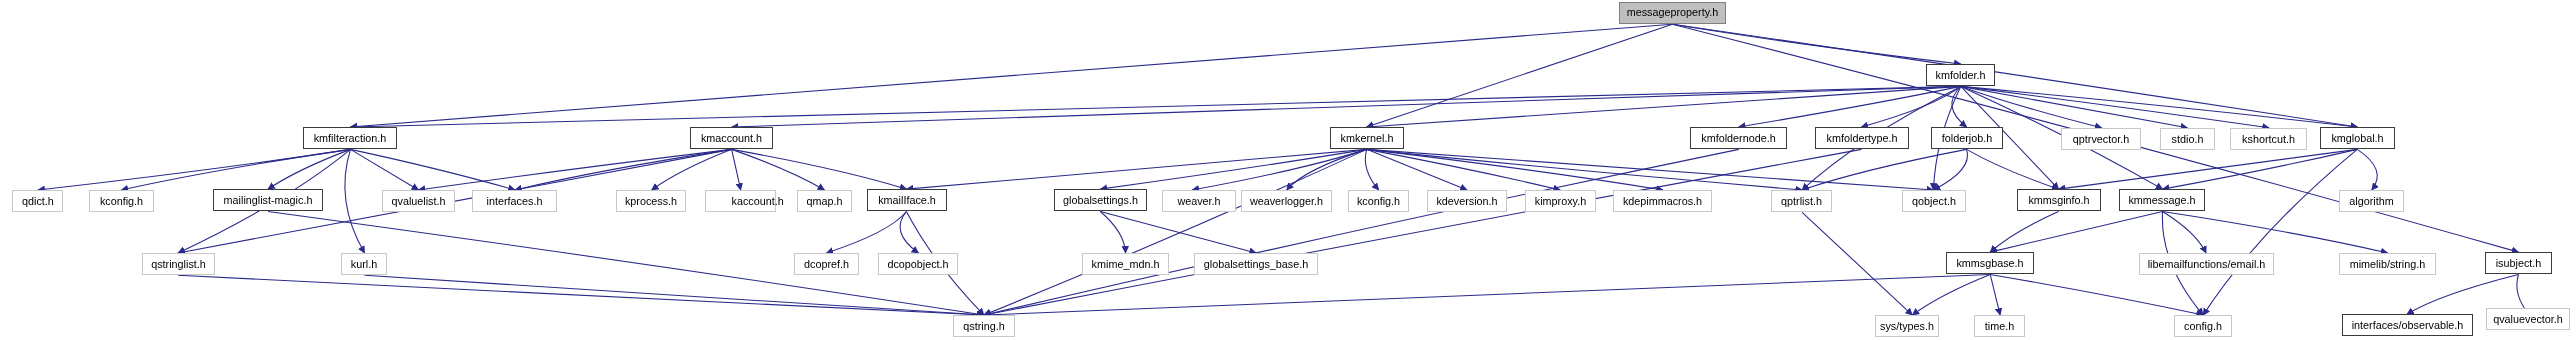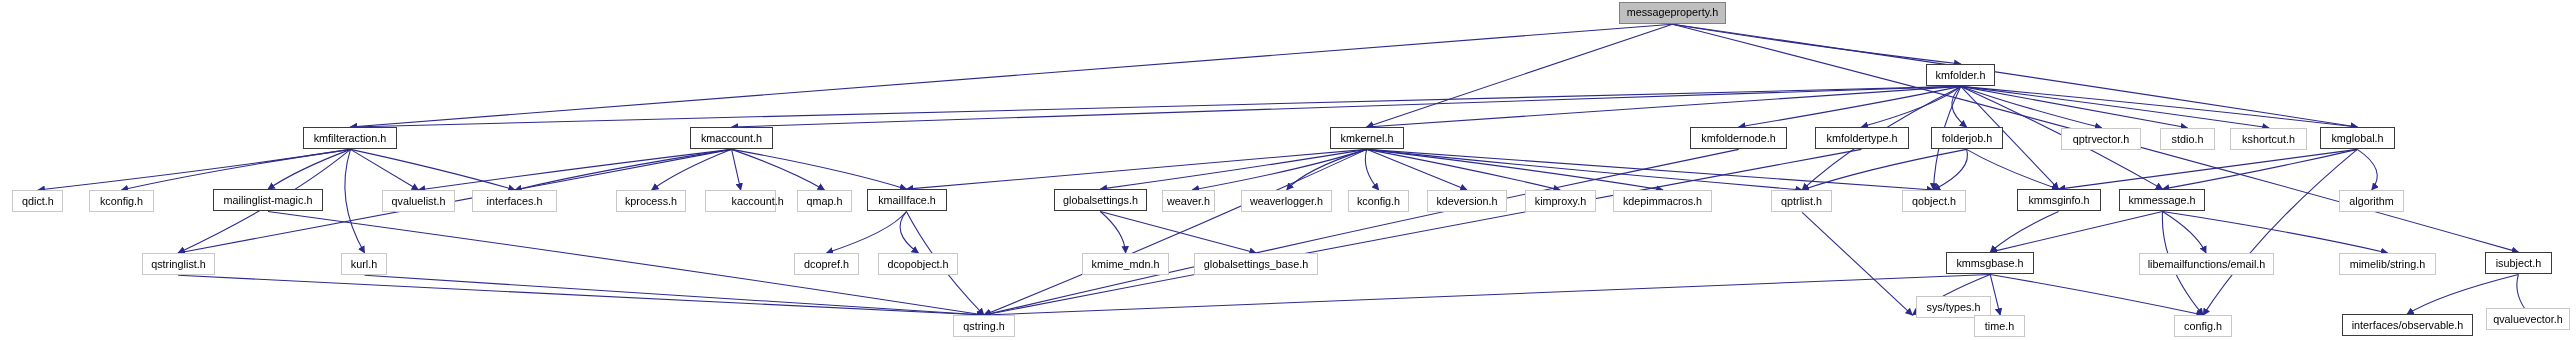--- a/index.html
+++ b/index.html
@@ -188,21 +188,21 @@
       </div>
       <div class="node" style="left: 797px; top: 190px; width: 55px;">
         <span class="node-label">qmap.h</span>
       </div>
       <div class="node bold" style="left: 867px; top: 189px; width: 80px;">
         <span class="node-label">kmailIface.h</span>
       </div>
       <div class="node bold" style="left: 1054px; top: 189px; width: 93px;">
         <span class="node-label">globalsettings.h</span>
       </div>
-      <div class="node" style="left: 1162px; top: 190px; width: 53px;">
+      <div class="node" style="left: 1162px; top: 190px; width: 74px;">
         <span class="node-label">weaver.h</span>
       </div>
       <div class="node" style="left: 1241px; top: 190px; width: 91px;">
         <span class="node-label">weaverlogger.h</span>
       </div>
       <div class="node" style="left: 1348px; top: 190px; width: 61px;">
         <span class="node-label">kconfig.h</span>
       </div>
       <div class="node" style="left: 1427px; top: 190px; width: 80px;">
         <span class="node-label">kdeversion.h</span>
@@ -254,21 +254,21 @@
       </div>
       <div class="node" style="left: 2339px; top: 253px; width: 97px;">
         <span class="node-label">mimelib/string.h</span>
       </div>
       <div class="node bold" style="left: 2485px; top: 252px; width: 67px;">
         <span class="node-label">isubject.h</span>
       </div>
       <div class="node" style="left: 953px; top: 315px; width: 62px;">
         <span class="node-label">qstring.h</span>
       </div>
-      <div class="node" style="left: 1875px; top: 296px; width: 75px; margin-left: 41px;">
+      <div class="node" style="left: 1875px; top: 315px; width: 64px;">
         <span class="node-label">sys/types.h</span>
       </div>
       <div class="node" style="left: 1974px; top: 315px; width: 51px;">
         <span class="node-label">time.h</span>
       </div>
       <div class="node" style="left: 2174px; top: 315px; width: 58px;">
         <span class="node-label">config.h</span>
       </div>
       <div class="node bold" style="left: 2342px; top: 314px; width: 131px;">
         <span class="node-label">interfaces/observable.h</span>

